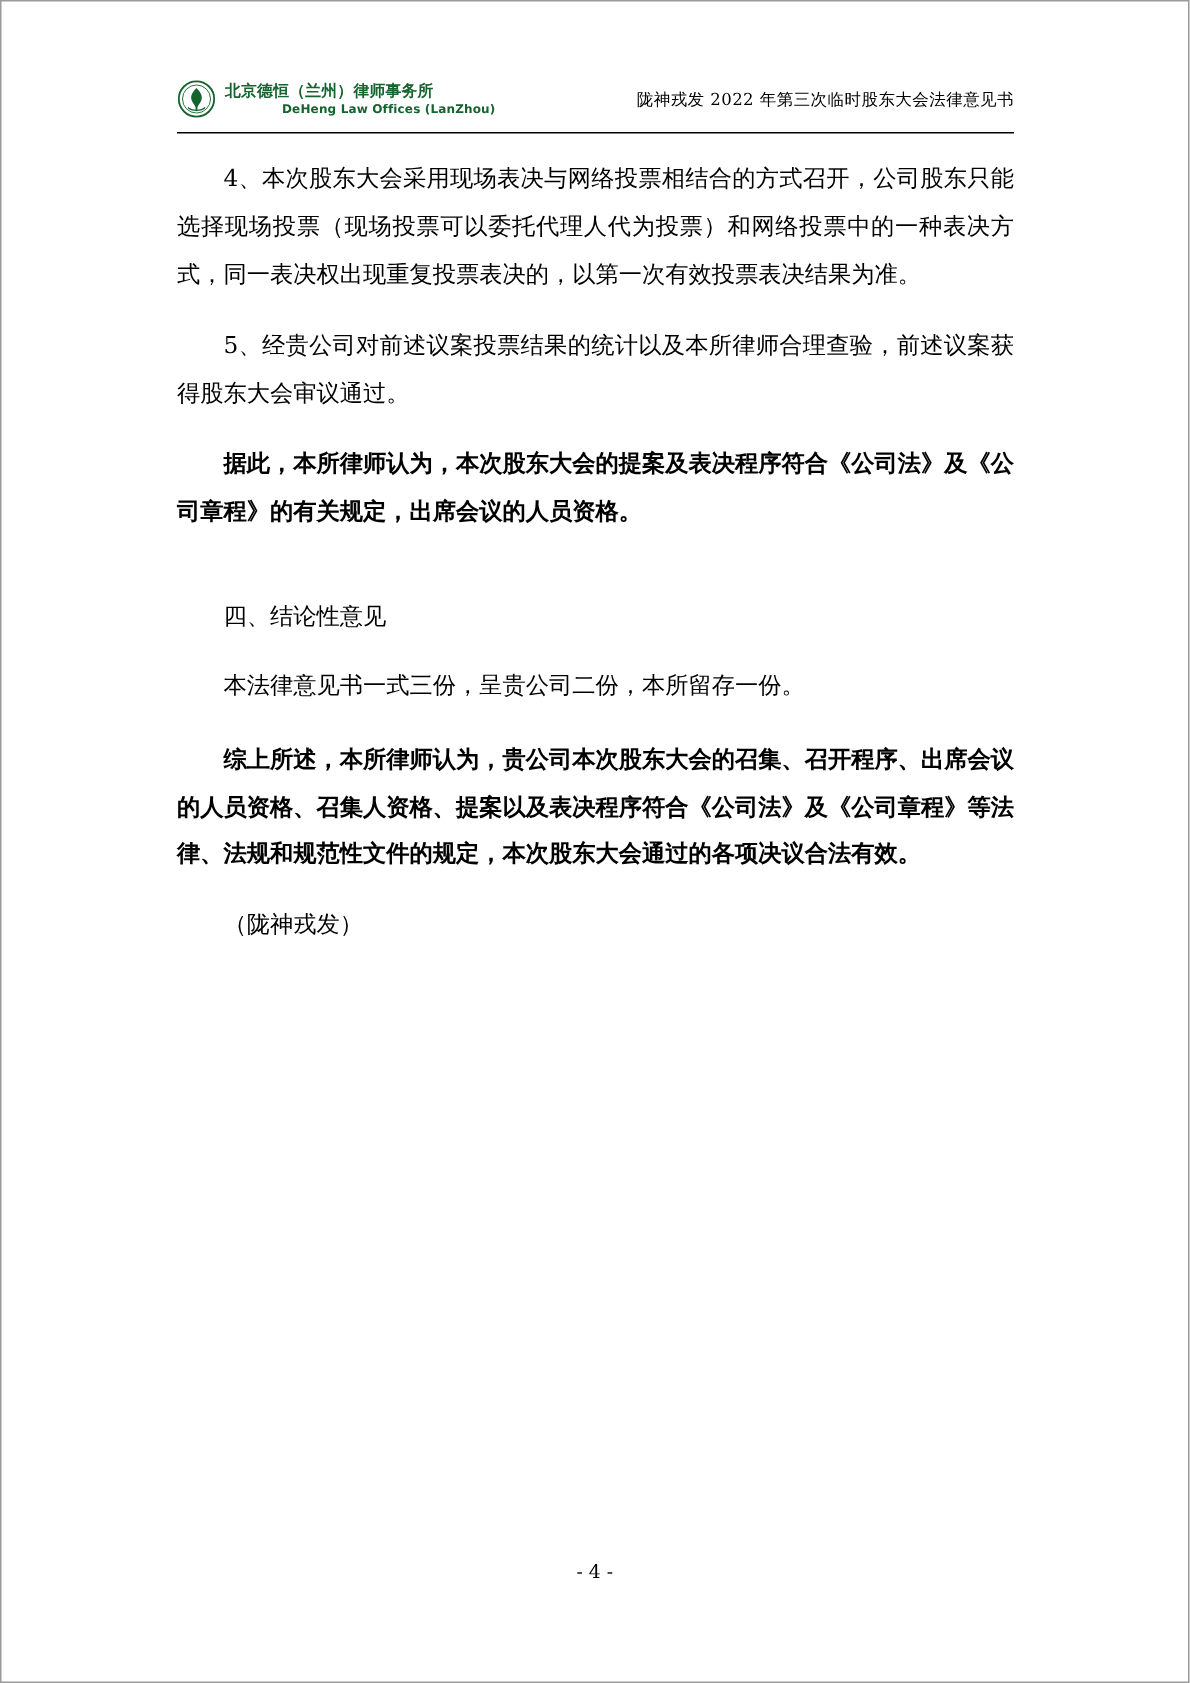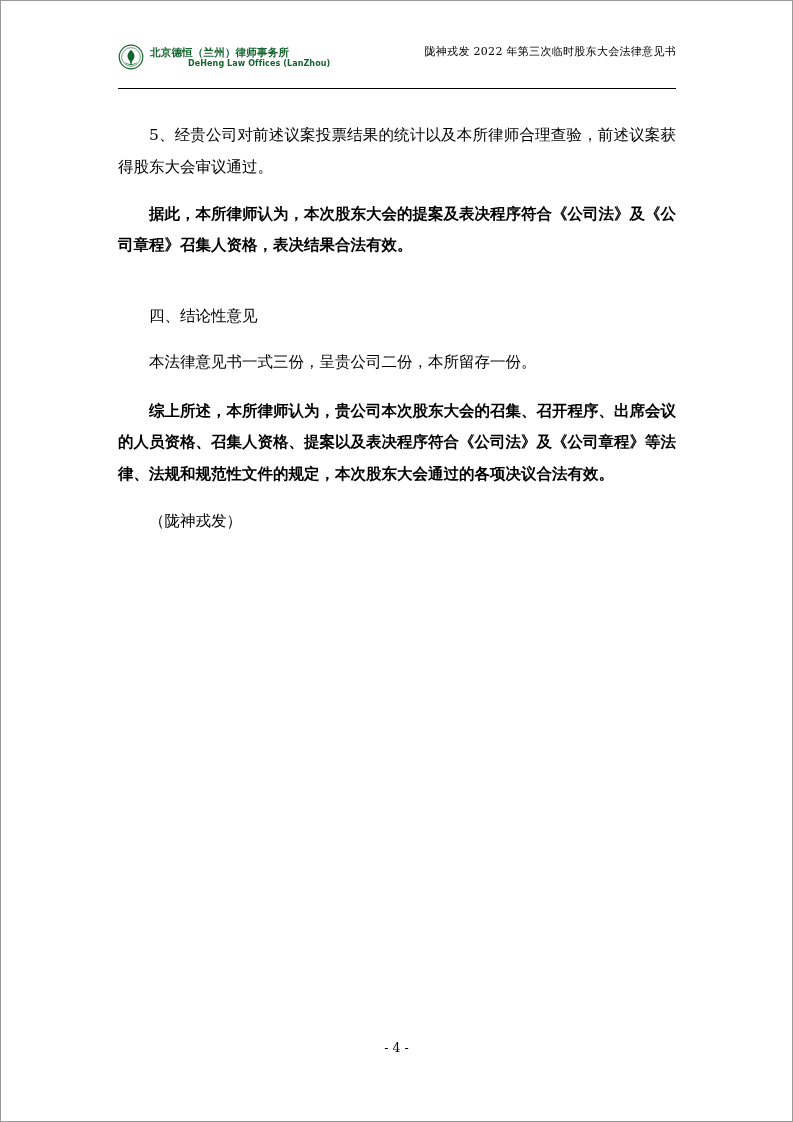--- a/index.html
+++ b/index.html
@@ -28,21 +28,21 @@
     box-sizing: border-box;
     pointer-events: none;
   }
   .header {
     position: absolute;
     left: 118px;
     top: 44px;
     width: 558px;
     height: 44px;
     display: flex;
-    align-items: flex-start;
+    align-items: center;
     justify-content: space-between;
   }
   .header-left {
     display: flex;
     align-items: center;
     gap: 6px;
   }
   .logo-mark {
     width: 26px;
     height: 26px;
@@ -147,22 +147,23 @@
         <div class="firm-cn">北京德恒（兰州）律师事务所</div>
         <div class="firm-en">DeHeng Law Offices (LanZhou)</div>
       </div>
     </div>
     <div class="header-title">陇神戎发 2022 年第三次临时股东大会法律意见书</div>
   </div>
 
   <div class="header-rule"></div>
 
   <div class="content">
+    <p class="indent">4、本次股东大会采用现场表决与网络投票相结合的方式召开，公司股东只能选择现场投票（现场投票可以委托代理人代为投票）和网络投票中的一种表决方式，同一表决权出现重复投票表决的，以第一次有效投票表决结果为准。</p>
     <p class="indent gap-small">5、经贵公司对前述议案投票结果的统计以及本所律师合理查验，前述议案获得股东大会审议通过。</p>
-    <p class="indent bold gap-before">据此，本所律师认为，本次股东大会的提案及表决程序符合《公司法》及《公司章程》召集人资格，表决结果合法有效。</p>
+    <p class="indent bold gap-before">据此，本所律师认为，本次股东大会的提案及表决程序符合《公司法》及《公司章程》的有关规定，出席会议的人员资格。</p>
 
     <p class="section-head">四、结论性意见</p>
 
     <p class="indent gap-before">本法律意见书一式三份，呈贵公司二份，本所留存一份。</p>
     <p class="indent bold gap-small">综上所述，本所律师认为，贵公司本次股东大会的召集、召开程序、出席会议的人员资格、召集人资格、提案以及表决程序符合《公司法》及《公司章程》等法律、法规和规范性文件的规定，本次股东大会通过的各项决议合法有效。</p>
     <p class="indent gap-small">（陇神戎发）</p>
   </div>
 
   <div class="page-number">- 4 -</div>
 </div>

